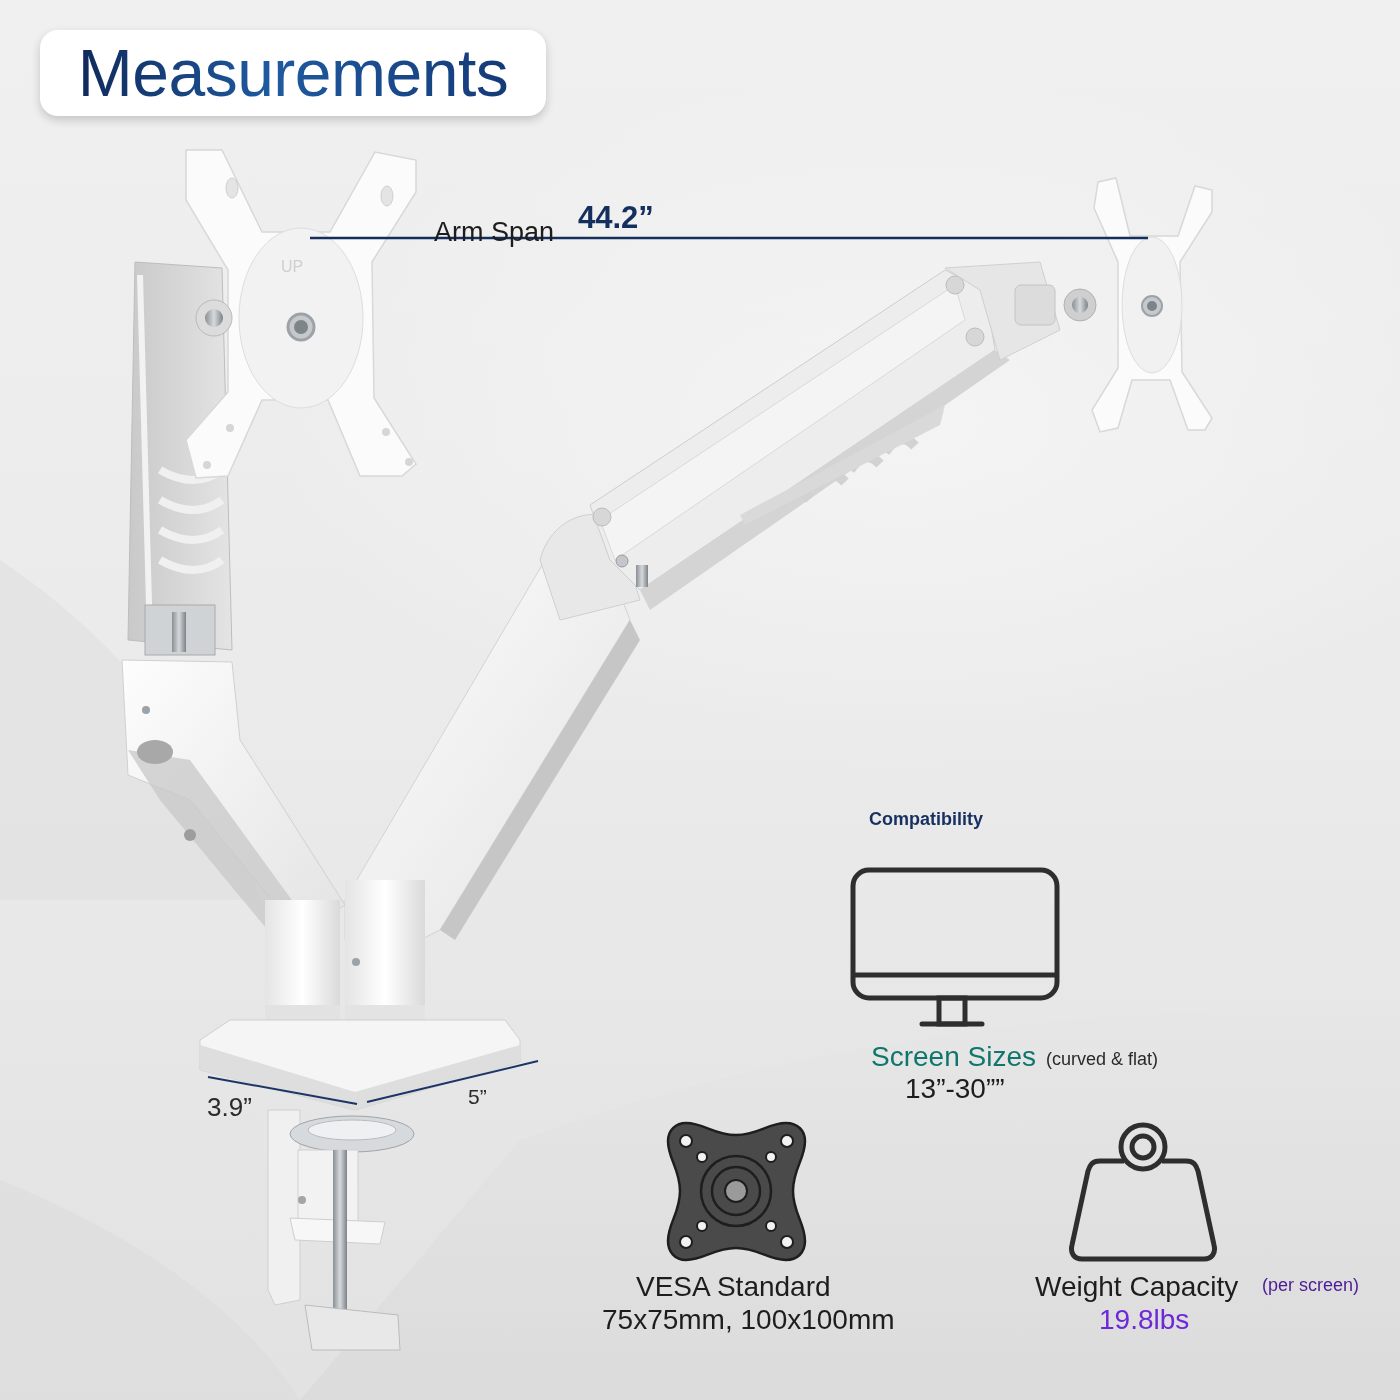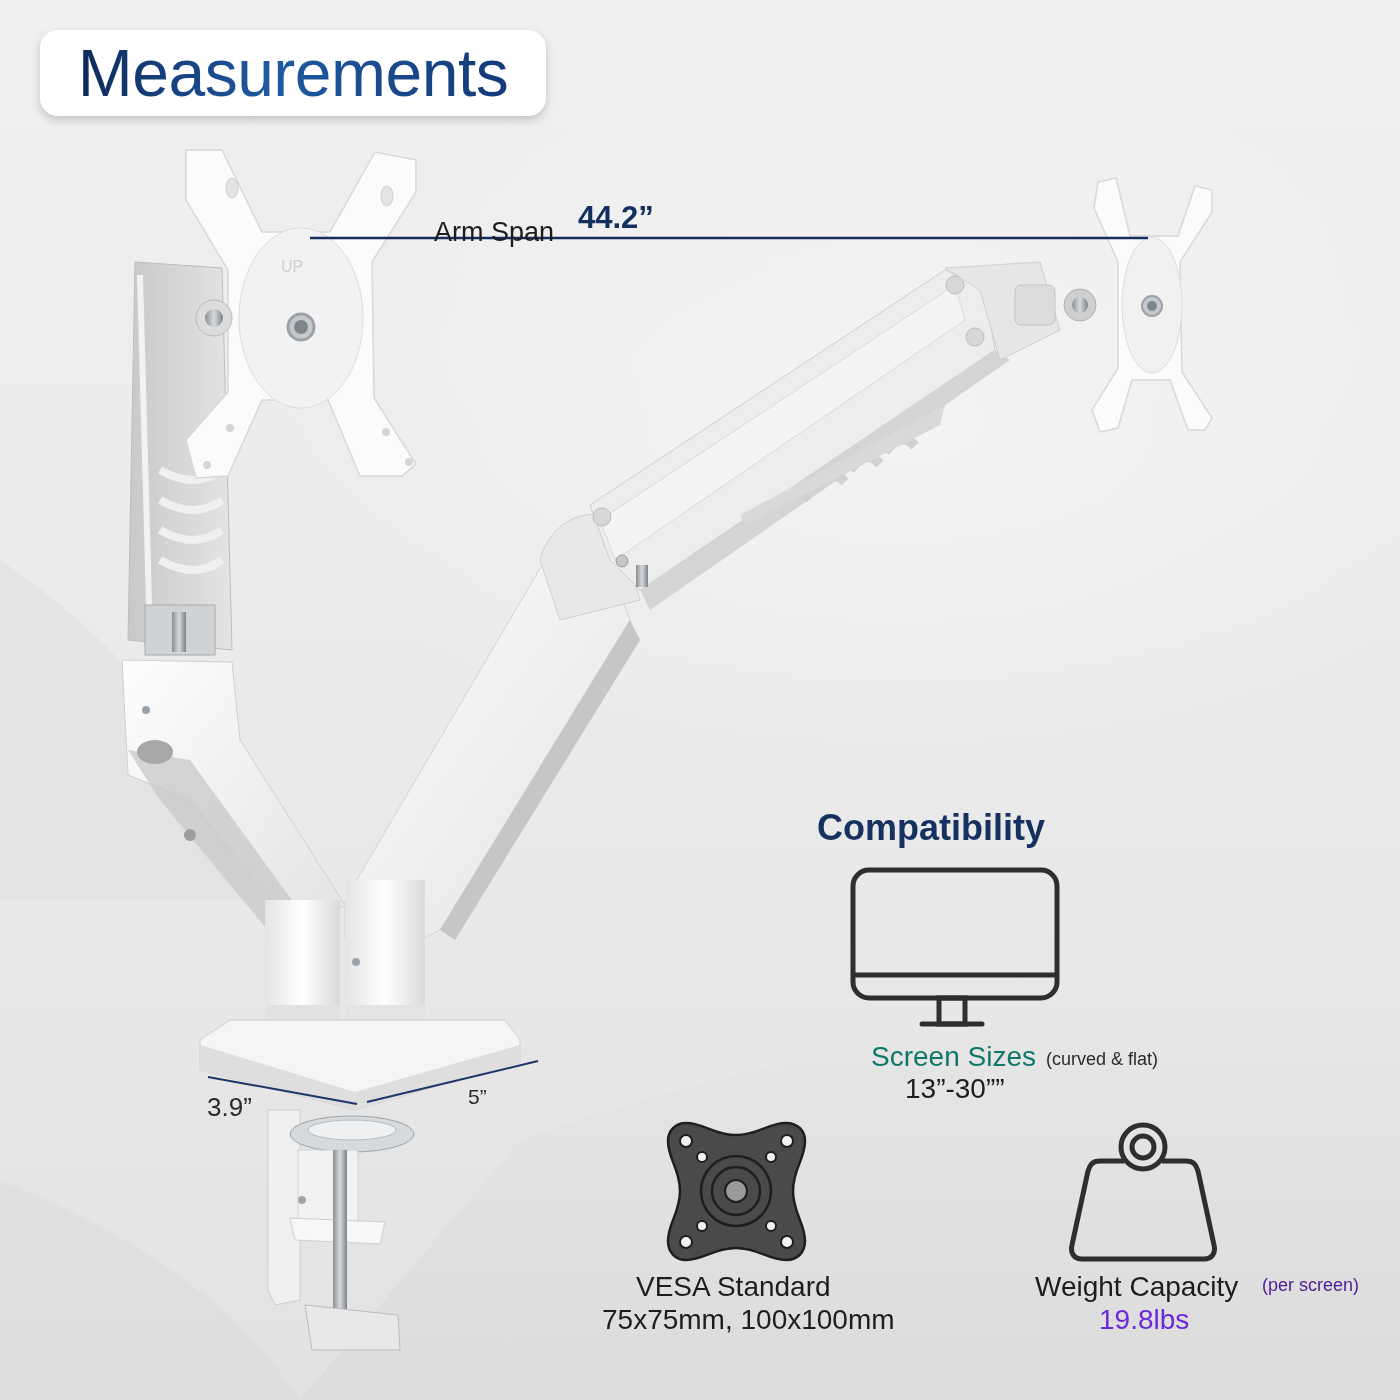--- a/index.html
+++ b/index.html
@@ -31,21 +31,21 @@
     line-height: 1;
   }
   .product { position: absolute; left: 0; top: 0; width: 1400px; height: 1400px; }
 
   .label { position: absolute; color: #1d1d1d; white-space: nowrap; line-height: 1; }
   .arm-span-label { left: 434px; top: 207px; font-size: 27px; color: #1d1d1d; margin-top: 12px; }
   .arm-span-value { left: 578px; top: 202px; font-size: 31px; font-weight: 700; color: #142e5e; }
   .dim-39 { left: 207px; top: 1094px; font-size: 26px; color: #2a2a2a; }
   .dim-5 { left: 468px; top: 1086px; font-size: 21px; color: #2a2a2a; }
 
-  .compat-title { left: 817px; top: 810px; font-size: 36px; font-weight: 700; color: #16305f; }
+  .compat-title { left: 869px; top: 810px; font-size: 18px; font-weight: 700; color: #16305f; }
   .screen-label { left: 871px; top: 1043px; font-size: 28px; color: #0f766e; }
   .screen-note { left: 1046px; top: 1050px; font-size: 18px; color: #2a2a2a; text-align: center; }
   .screen-value { left: 905px; top: 1075px; font-size: 28px; color: #1d1d1d; }
   .vesa-label { left: 636px; top: 1273px; font-size: 28px; color: #1d1d1d; }
   .vesa-value { left: 602px; top: 1306px; font-size: 28px; color: #1d1d1d; }
   .weight-label { left: 1035px; top: 1273px; font-size: 28px; color: #1d1d1d; }
   .weight-note { left: 1262px; top: 1276px; font-size: 18px; color: #4c1d95; }
   .weight-value { left: 1099px; top: 1306px; font-size: 28px; color: #6d28d9; }
 
   .icon-box { position: absolute; }

